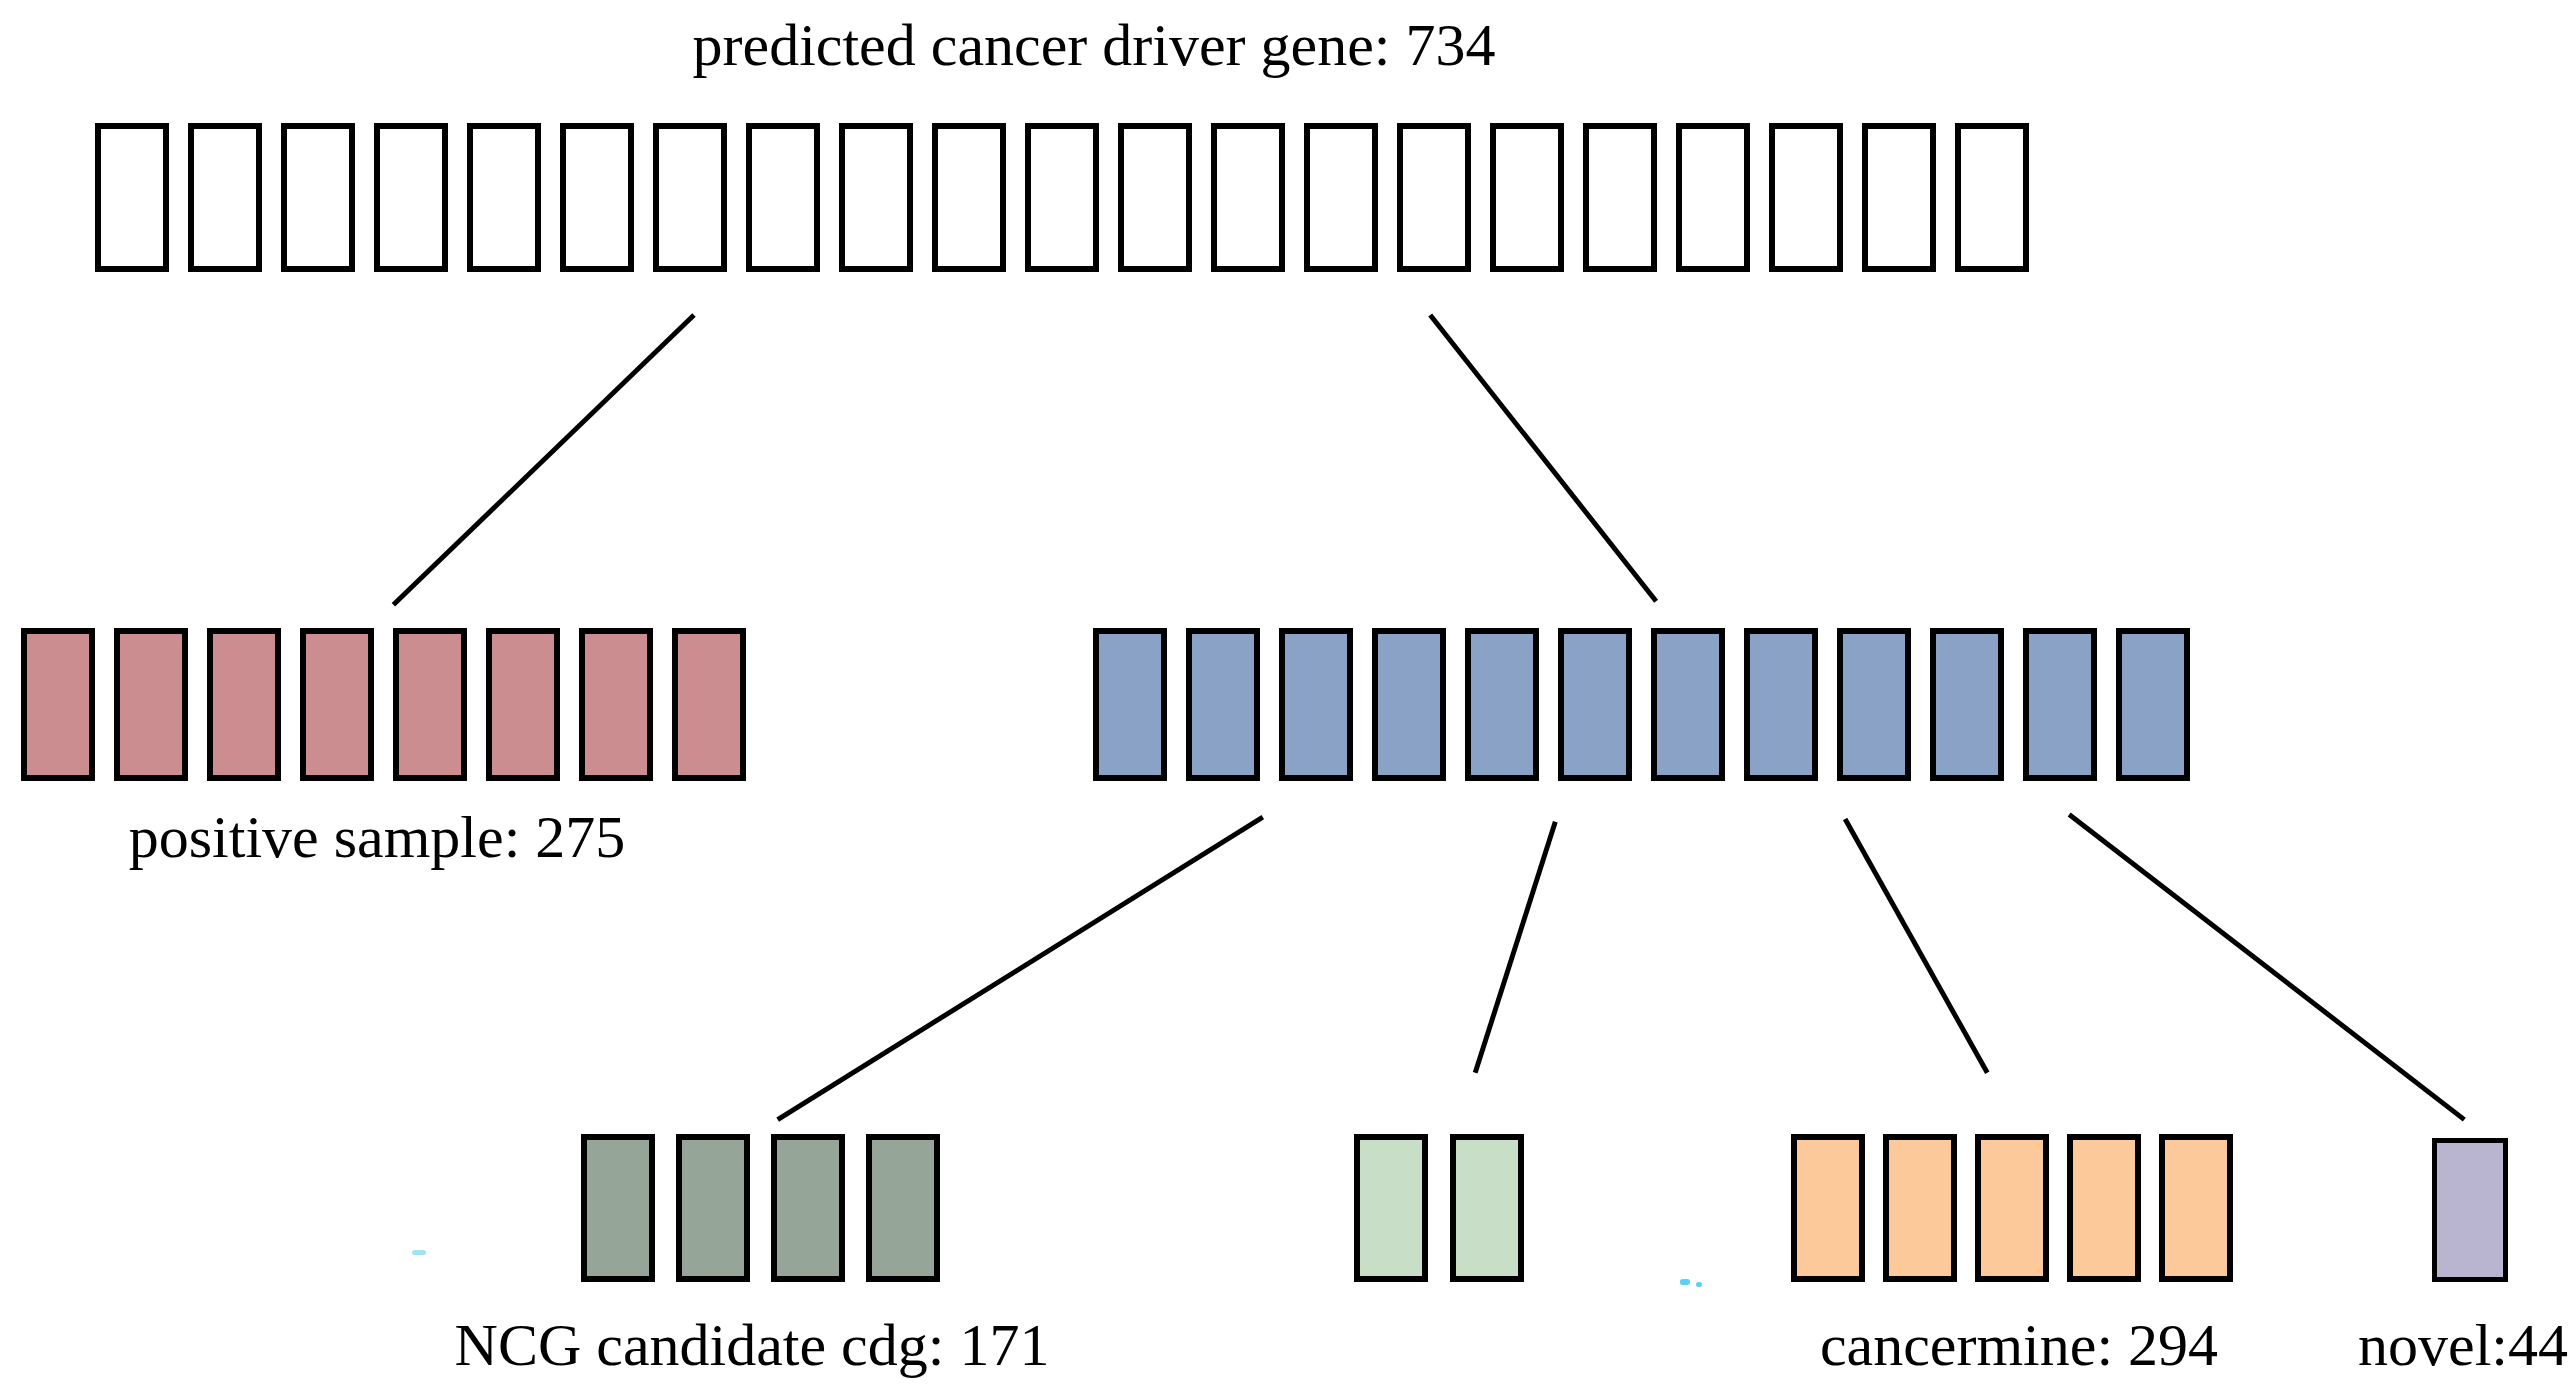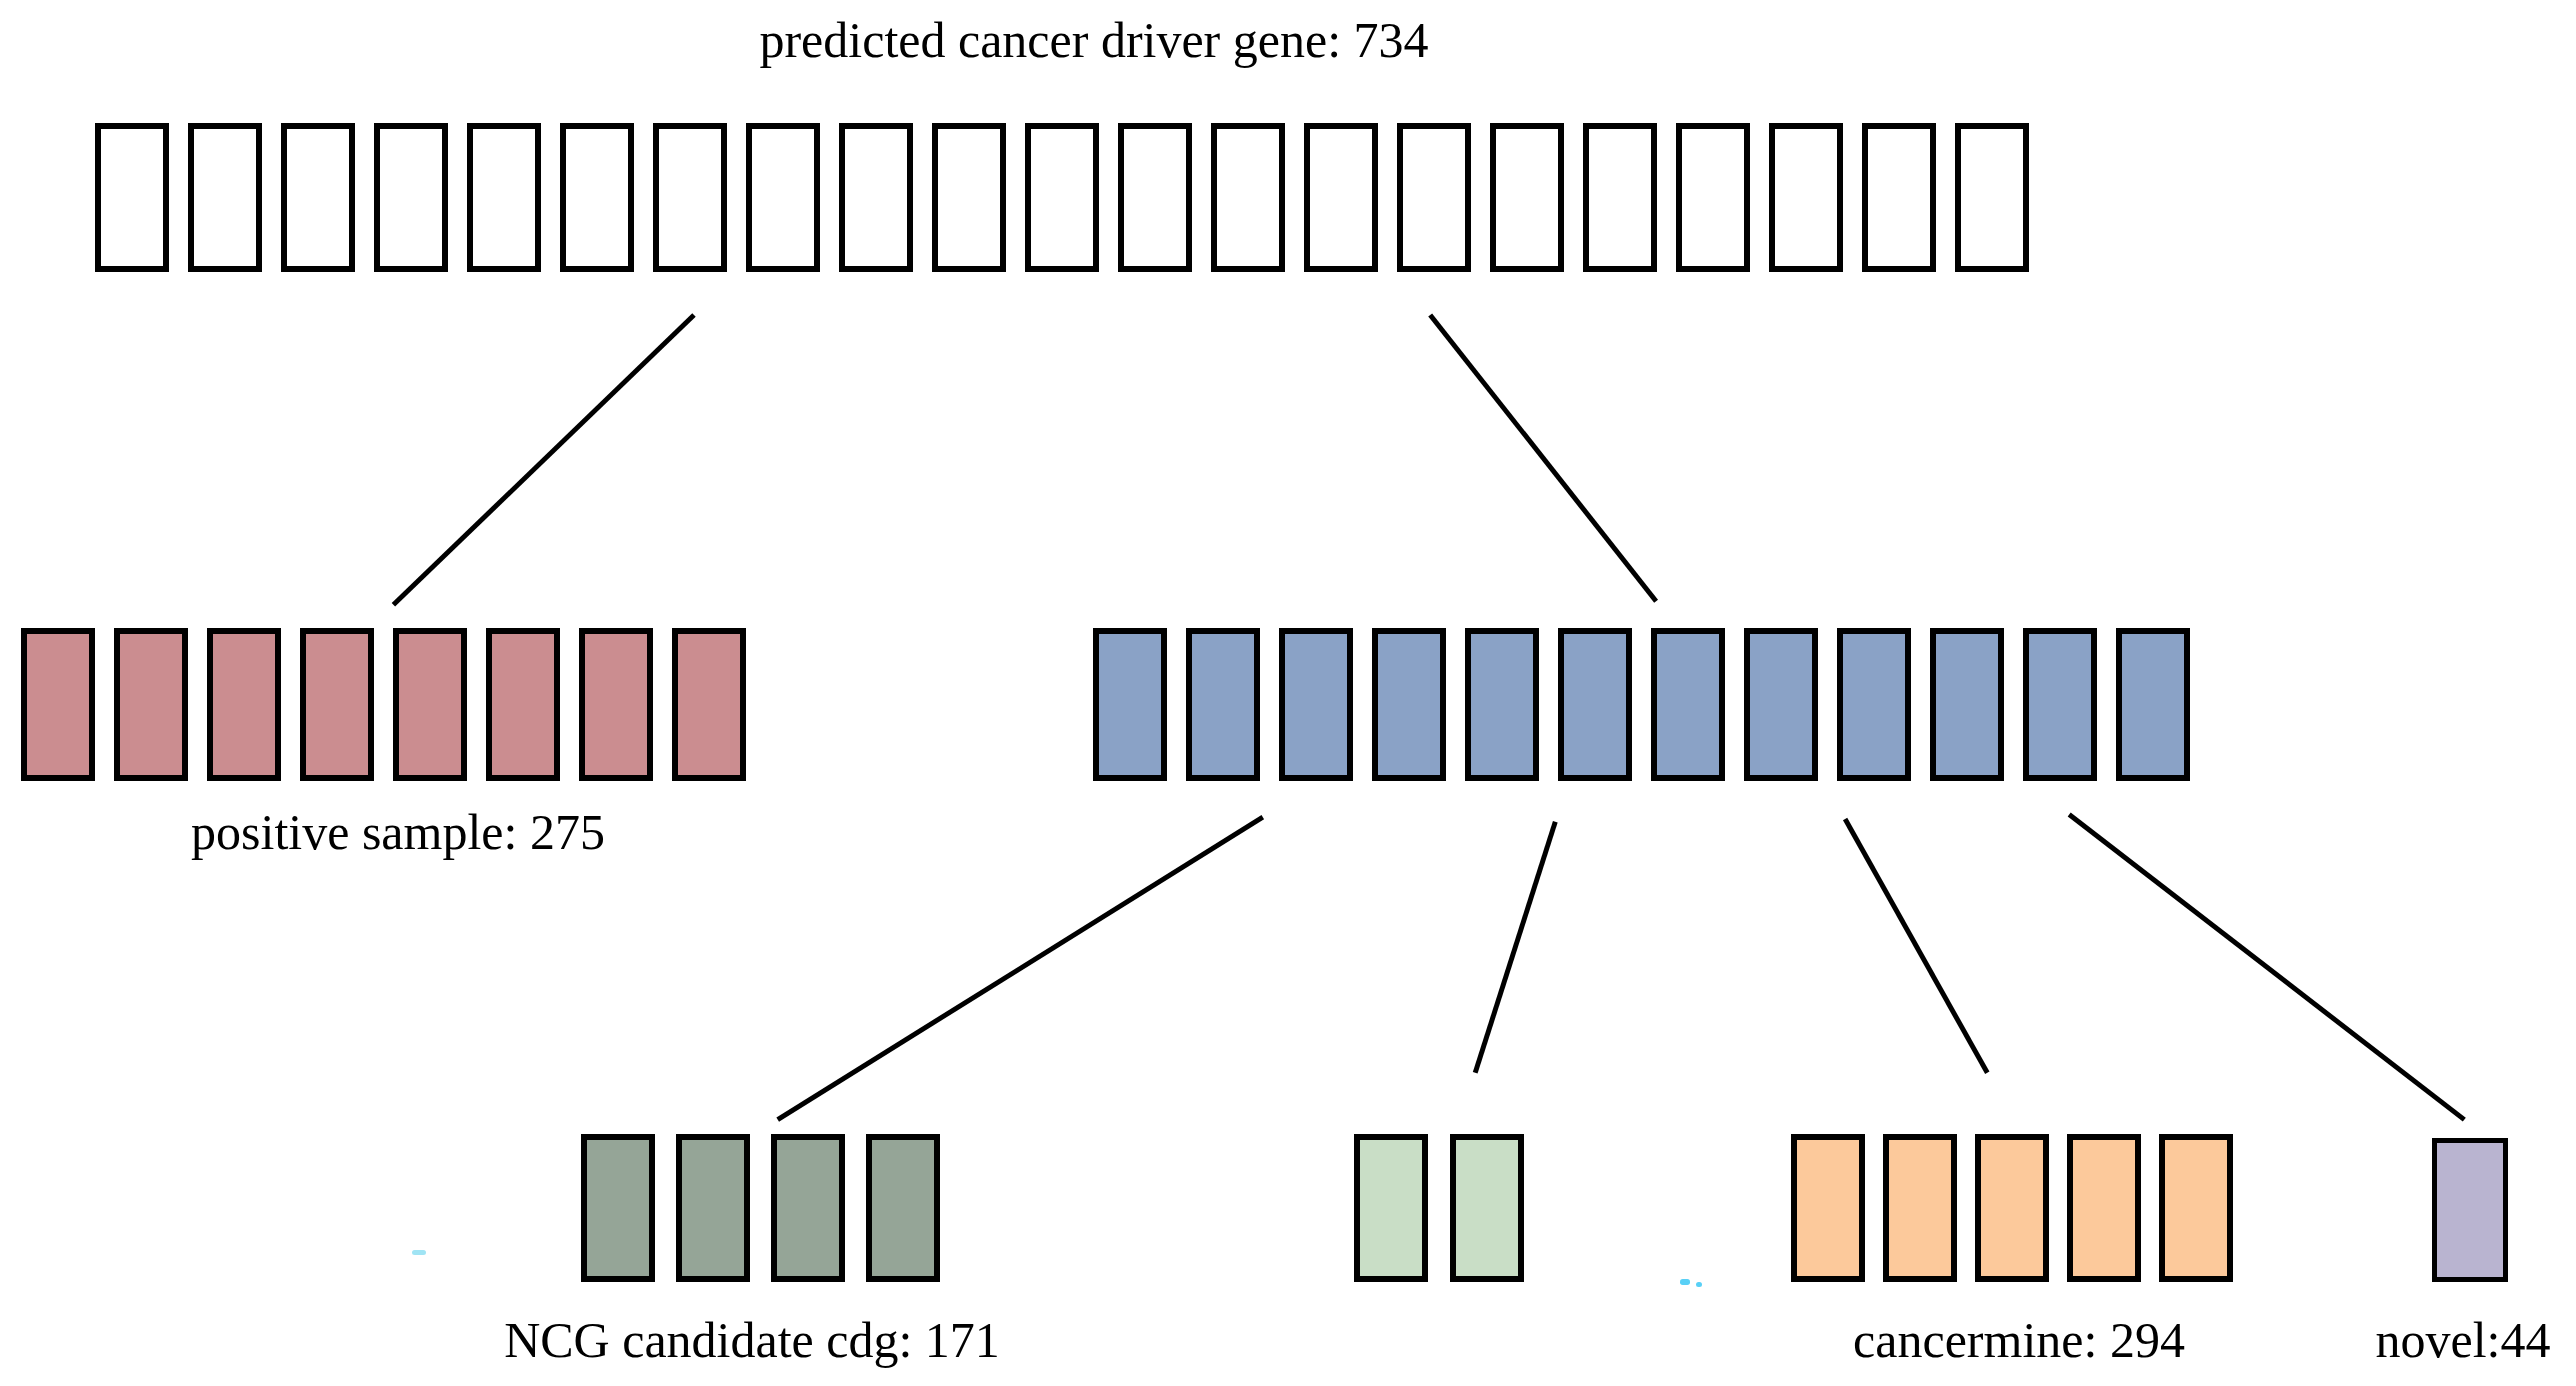--- a/index.html
+++ b/index.html
@@ -23,27 +23,27 @@
   .row-ncg{left:581px;top:1134px;gap:21px;}
   .row-ncg .block{width:74px;height:148px;}
   .row-ongene{left:1354px;top:1134px;gap:21.6px;}
   .row-ongene .block{width:74px;height:148px;}
   .row-cancermine{left:1791px;top:1134px;gap:18px;}
   .row-cancermine .block{width:74px;height:148px;}
   .row-novel{left:2432px;top:1138px;}
   .row-novel .block{width:76px;height:144px;border-width:5.4px;}
   .lbl{
     position:absolute;
-    font-size:50px;
+    font-size:60px;
     line-height:1.05;
     text-align:center;
     white-space:nowrap;
   }
   #lbl-title{top:14.4px;left:644px;width:900px;}
-  #lbl-positive{top:806px;left:128px;width:540px;}
+  #lbl-positive{top:806px;left:107px;width:540px;}
   #lbl-ncg{top:1314px;left:392px;width:720px;text-align:center;}
   #lbl-ongene{top:1314px;left:1185px;width:540px;}
   #lbl-cancermine{top:1314px;left:1749px;width:540px;}
   #lbl-novel{top:1314px;left:2274px;width:378px;}
   #edges{position:absolute;left:0;top:0;pointer-events:none;}
   .artifact{position:absolute;border-radius:2.7px;}
   #artifact-1{left:412px;top:1250px;width:14.4px;height:4.5px;background:rgba(120,216,240,0.7);}
   #artifact-2{left:1680px;top:1279px;width:10px;height:6.3px;background:rgba(60,200,244,0.85);}
   #artifact-3{left:1696px;top:1282px;width:6.3px;height:4.5px;background:rgba(60,200,244,0.85);}
 </style>

